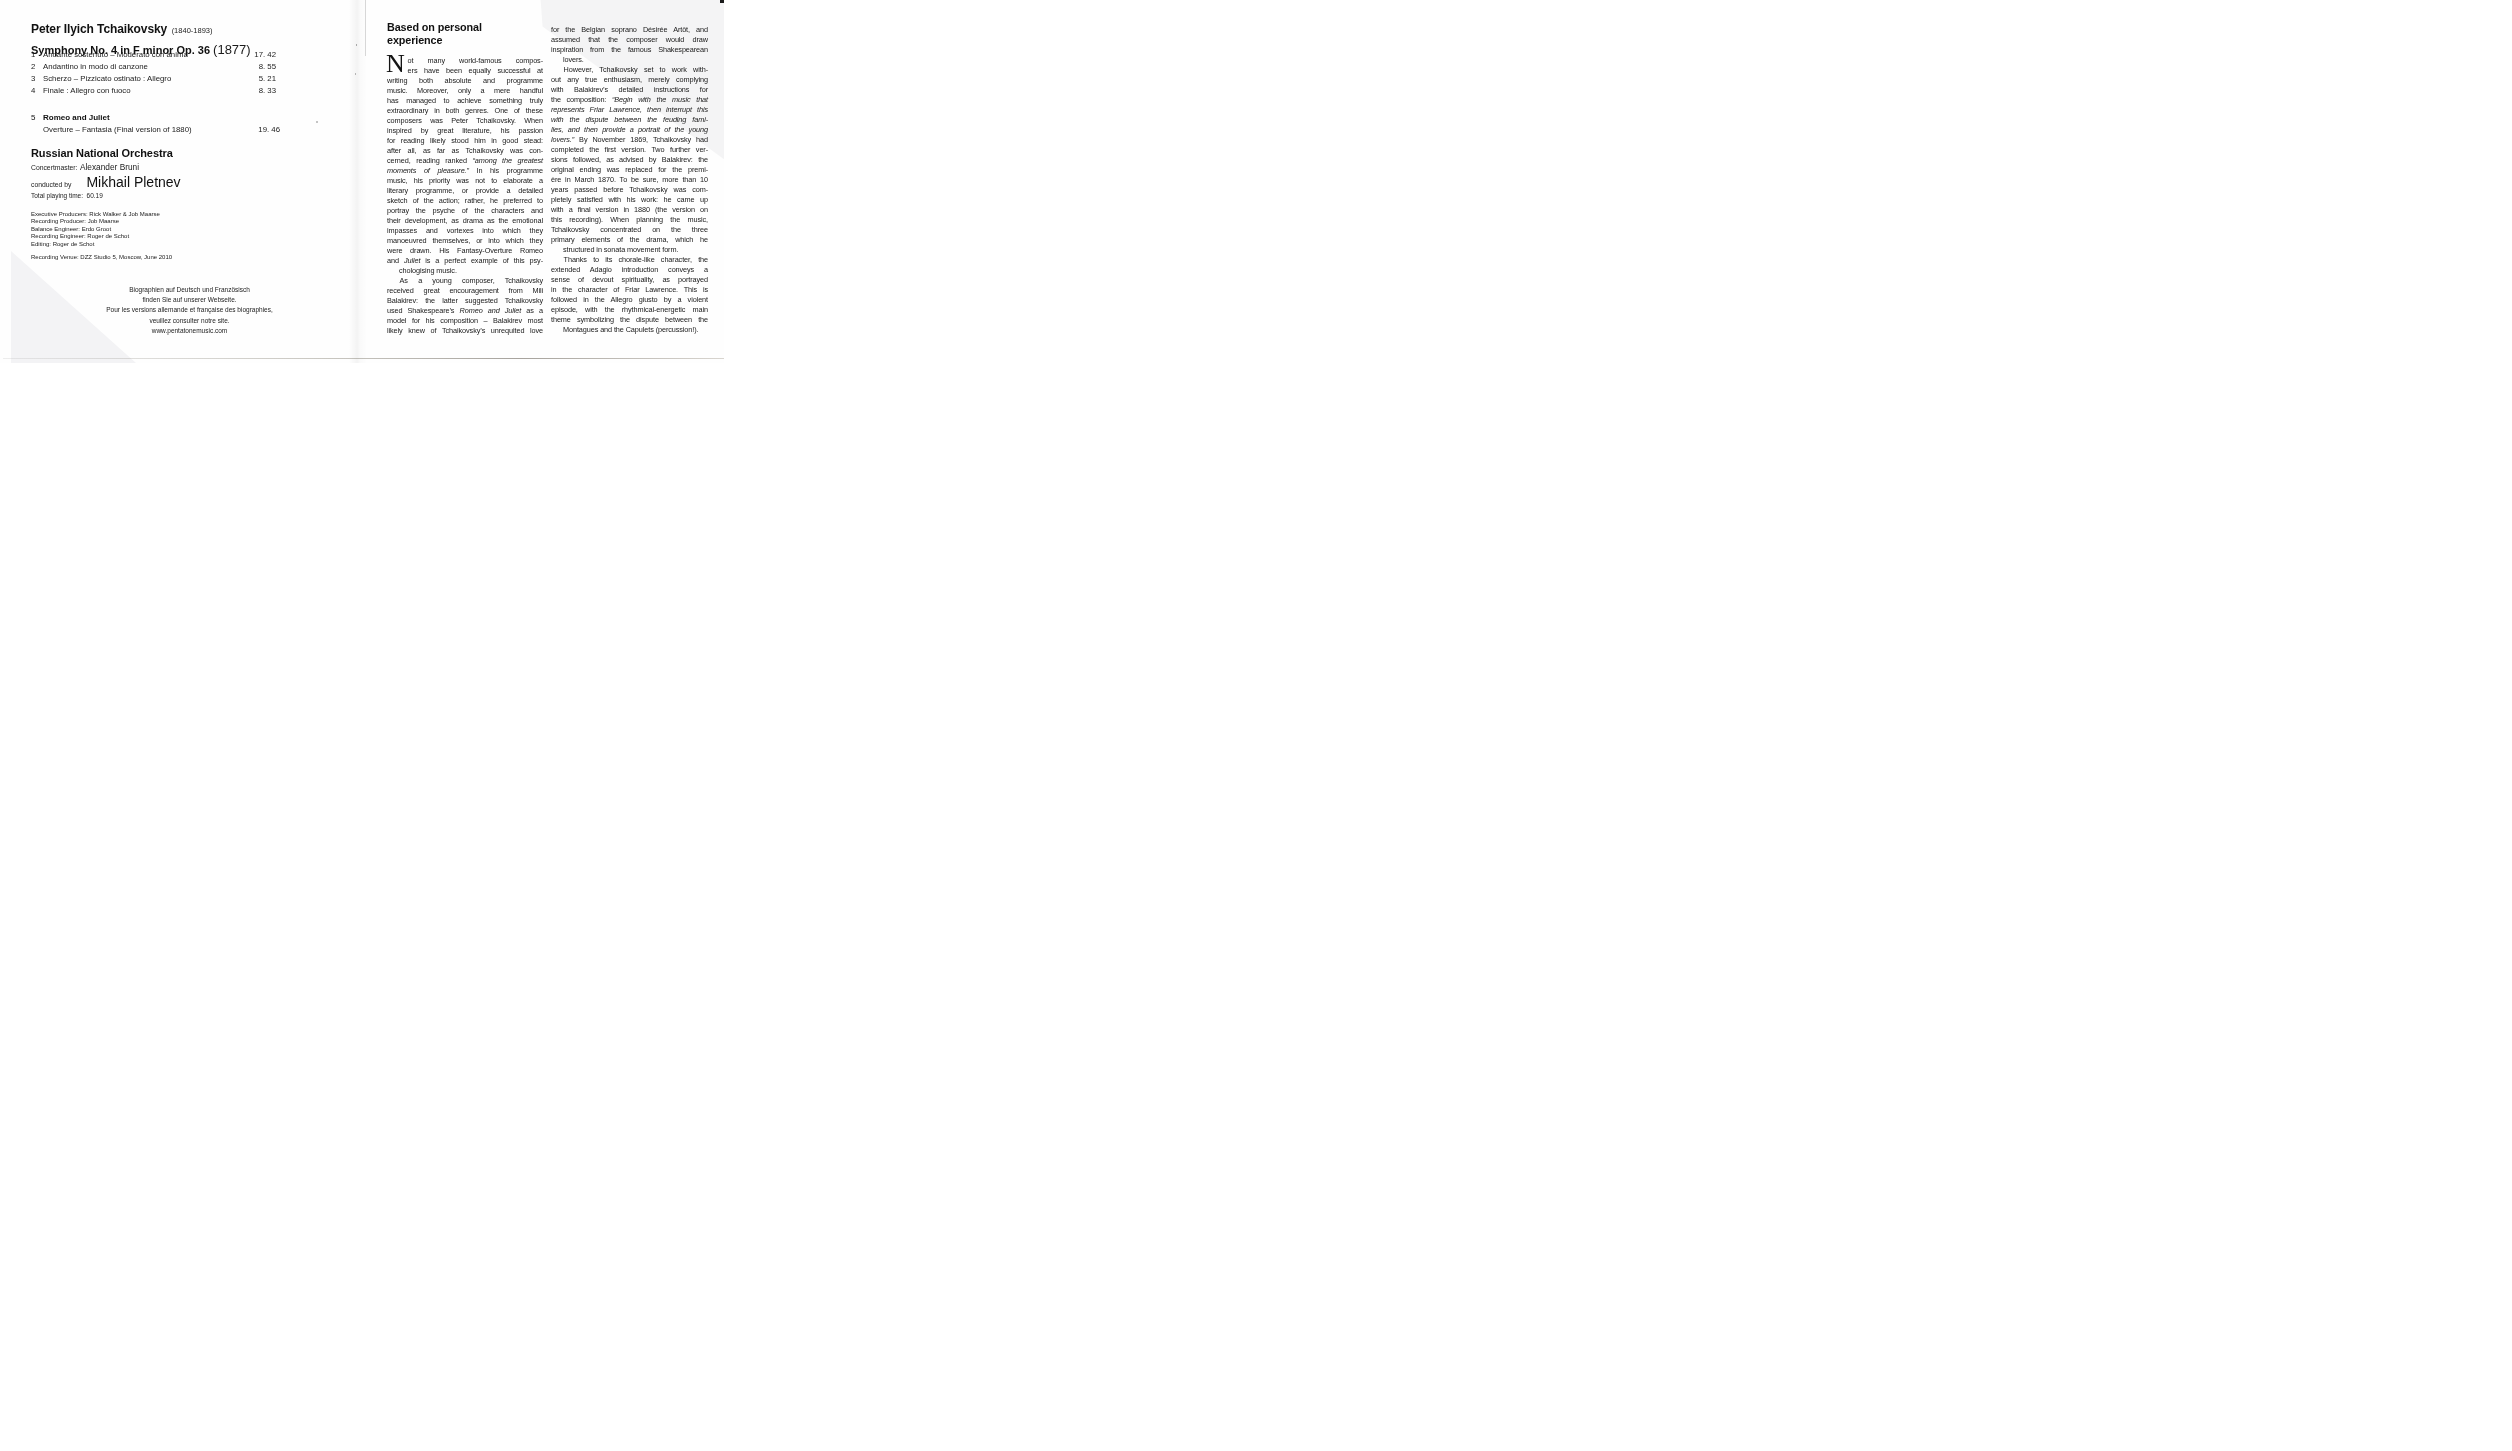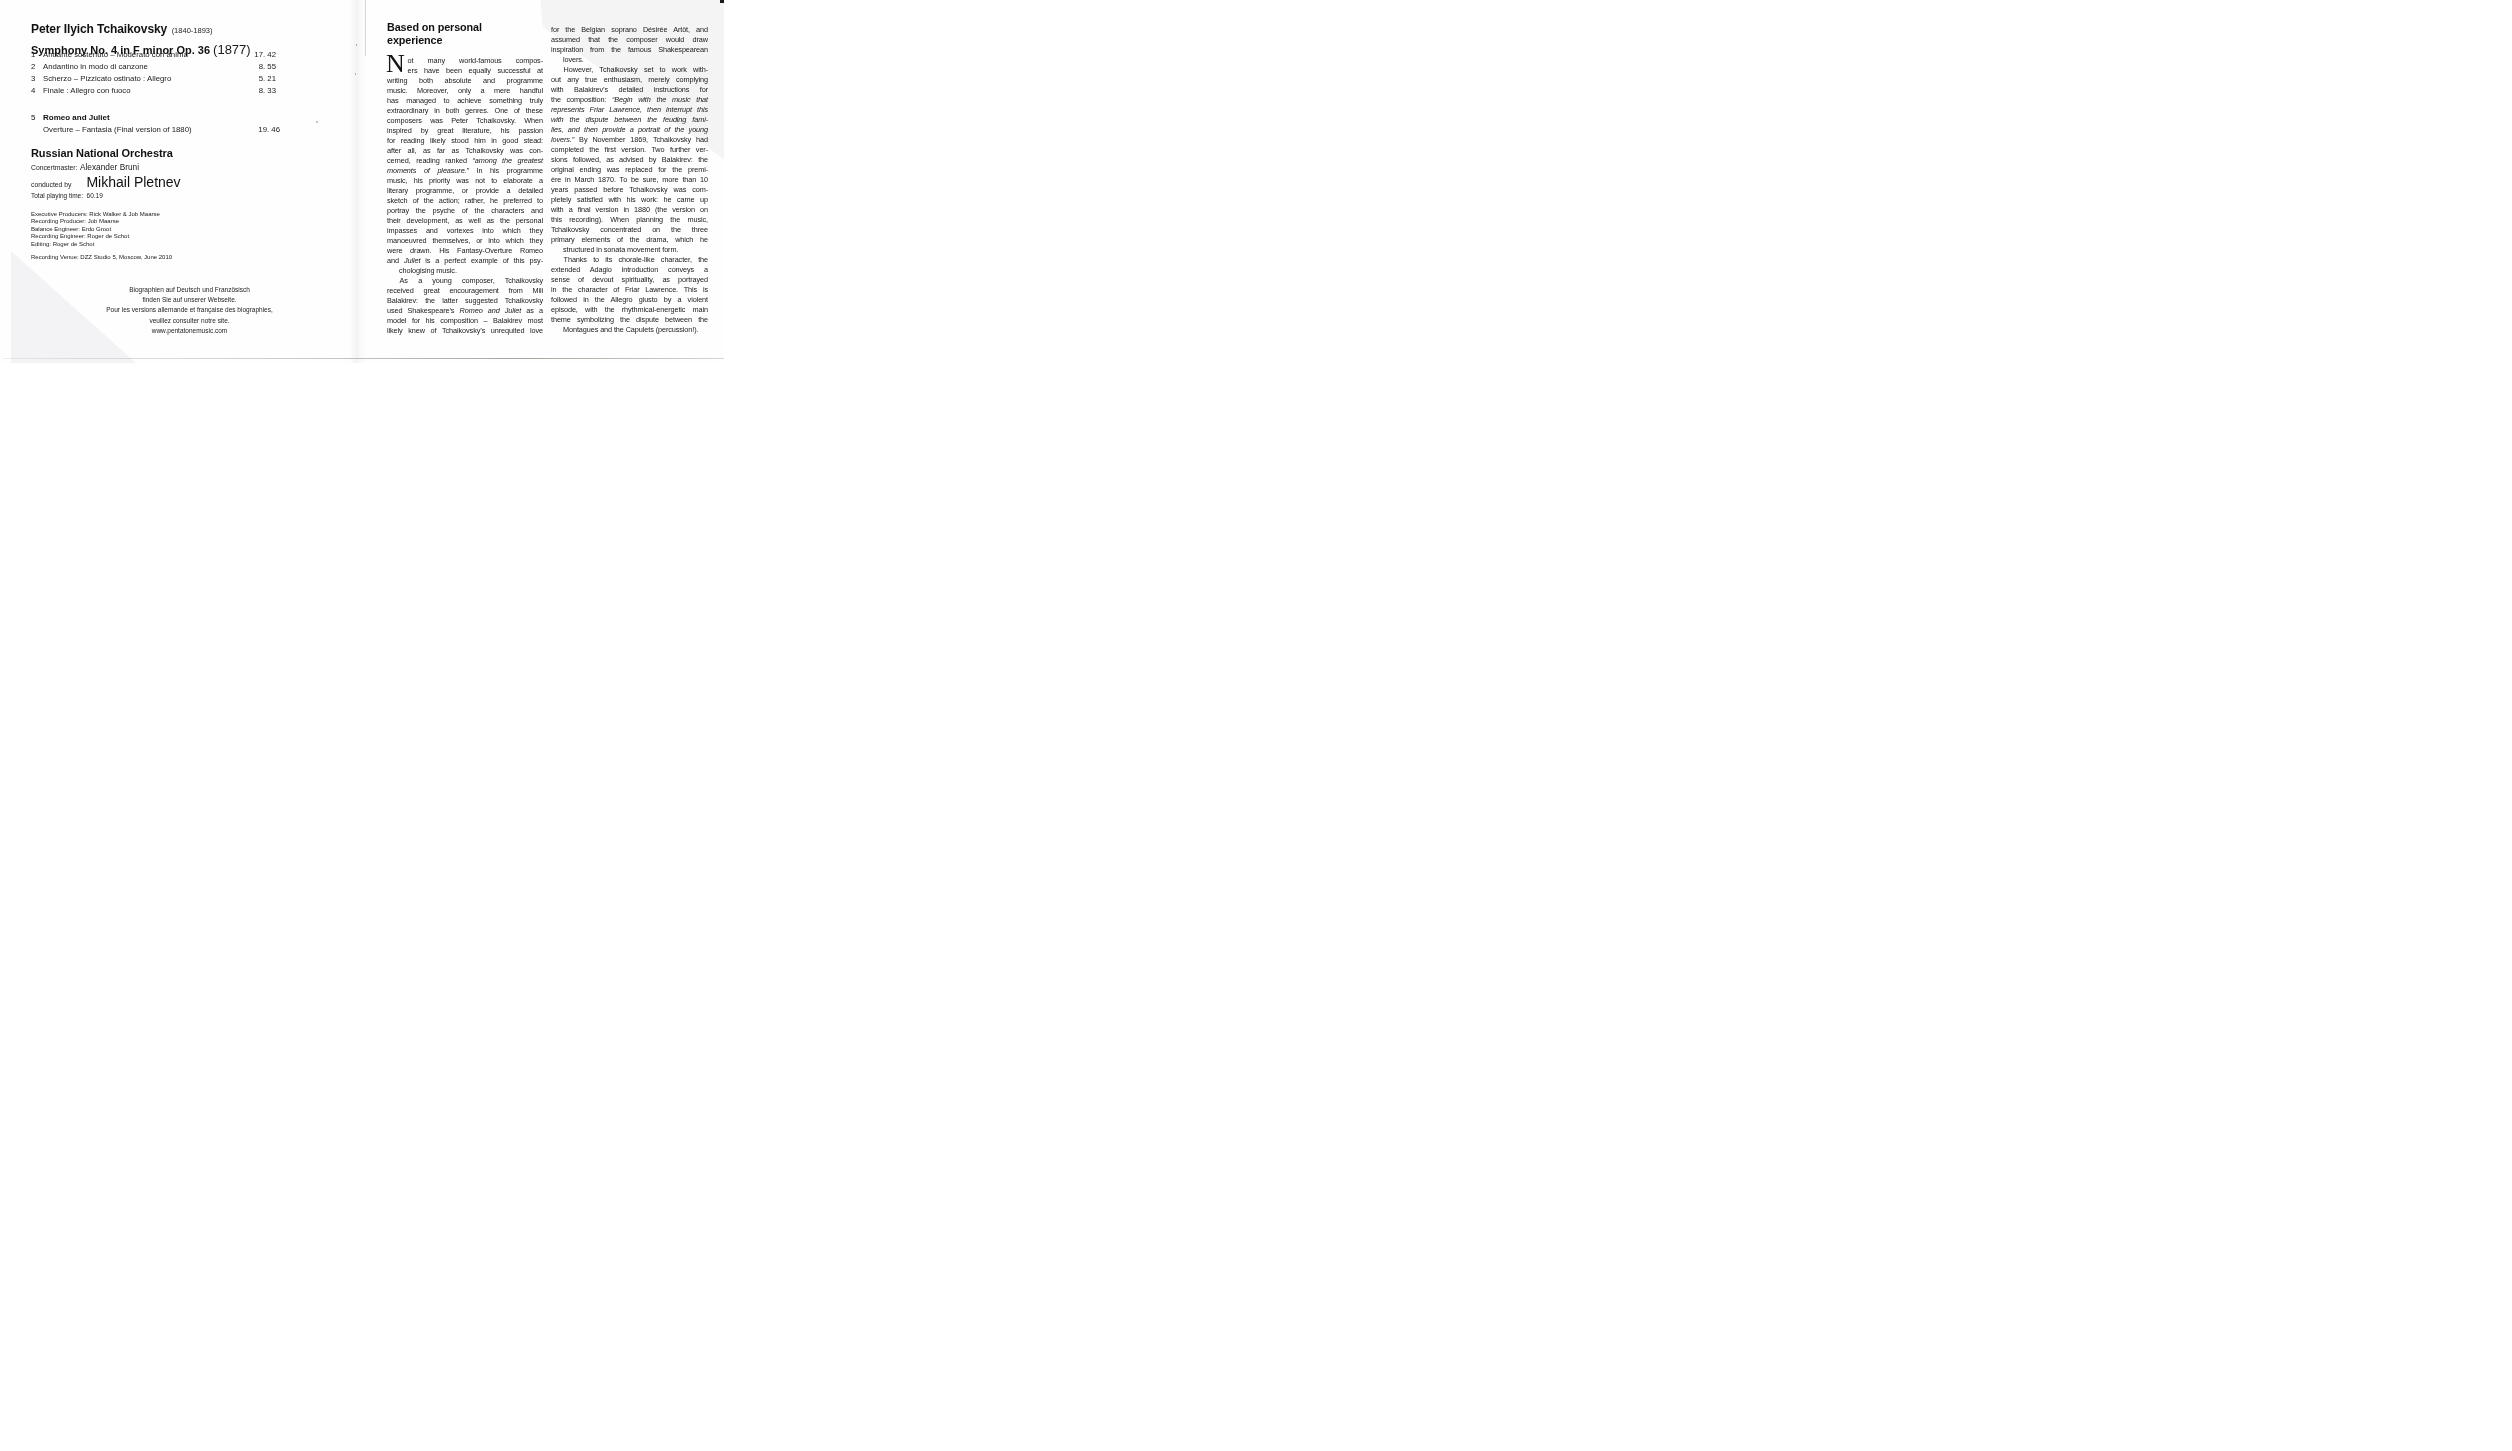--- a/index.html
+++ b/index.html
@@ -183,21 +183,21 @@
         <div class="bl"><span>composers was Peter Tchaikovsky. When</span></div>
         <div class="bl"><span>inspired by great literature, his passion</span></div>
         <div class="bl"><span>for reading likely stood him in good stead:</span></div>
         <div class="bl"><span>after all, as far as Tchaikovsky was con-</span></div>
         <div class="bl"><span>cerned, reading ranked </span><i>“among the greatest</i></div>
         <div class="bl"><i>moments of pleasure.”</i><span> In his programme</span></div>
         <div class="bl"><span>music, his priority was not to elaborate a</span></div>
         <div class="bl"><span>literary programme, or provide a detailed</span></div>
         <div class="bl"><span>sketch of the action; rather, he preferred to</span></div>
         <div class="bl"><span>portray the psyche of the characters and</span></div>
-        <div class="bl"><span>their development, as well as the personal</span></div>
+        <div class="bl"><span>their development, as drama as the emotional</span></div>
         <div class="bl"><span>impasses and vortexes into which they</span></div>
         <div class="bl"><span>manoeuvred themselves, or into which they</span></div>
         <div class="bl"><span>were drawn. His Fantasy-Overture Romeo</span></div>
         <div class="bl"><span>and </span><i>Juliet</i><span> is a perfect example of this psy-</span></div>
         <div class="bl last"><span>chologising music.</span></div>
         <div class="bl ind"><span>As a young composer, Tchaikovsky</span></div>
         <div class="bl"><span>received great encouragement from Mili</span></div>
         <div class="bl"><span>Balakirev: the latter suggested Tchaikovsky</span></div>
         <div class="bl"><span>used Shakespeare’s </span><i>Romeo and Juliet</i><span> as a</span></div>
         <div class="bl"><span>model for his composition – Balakirev most</span></div>

